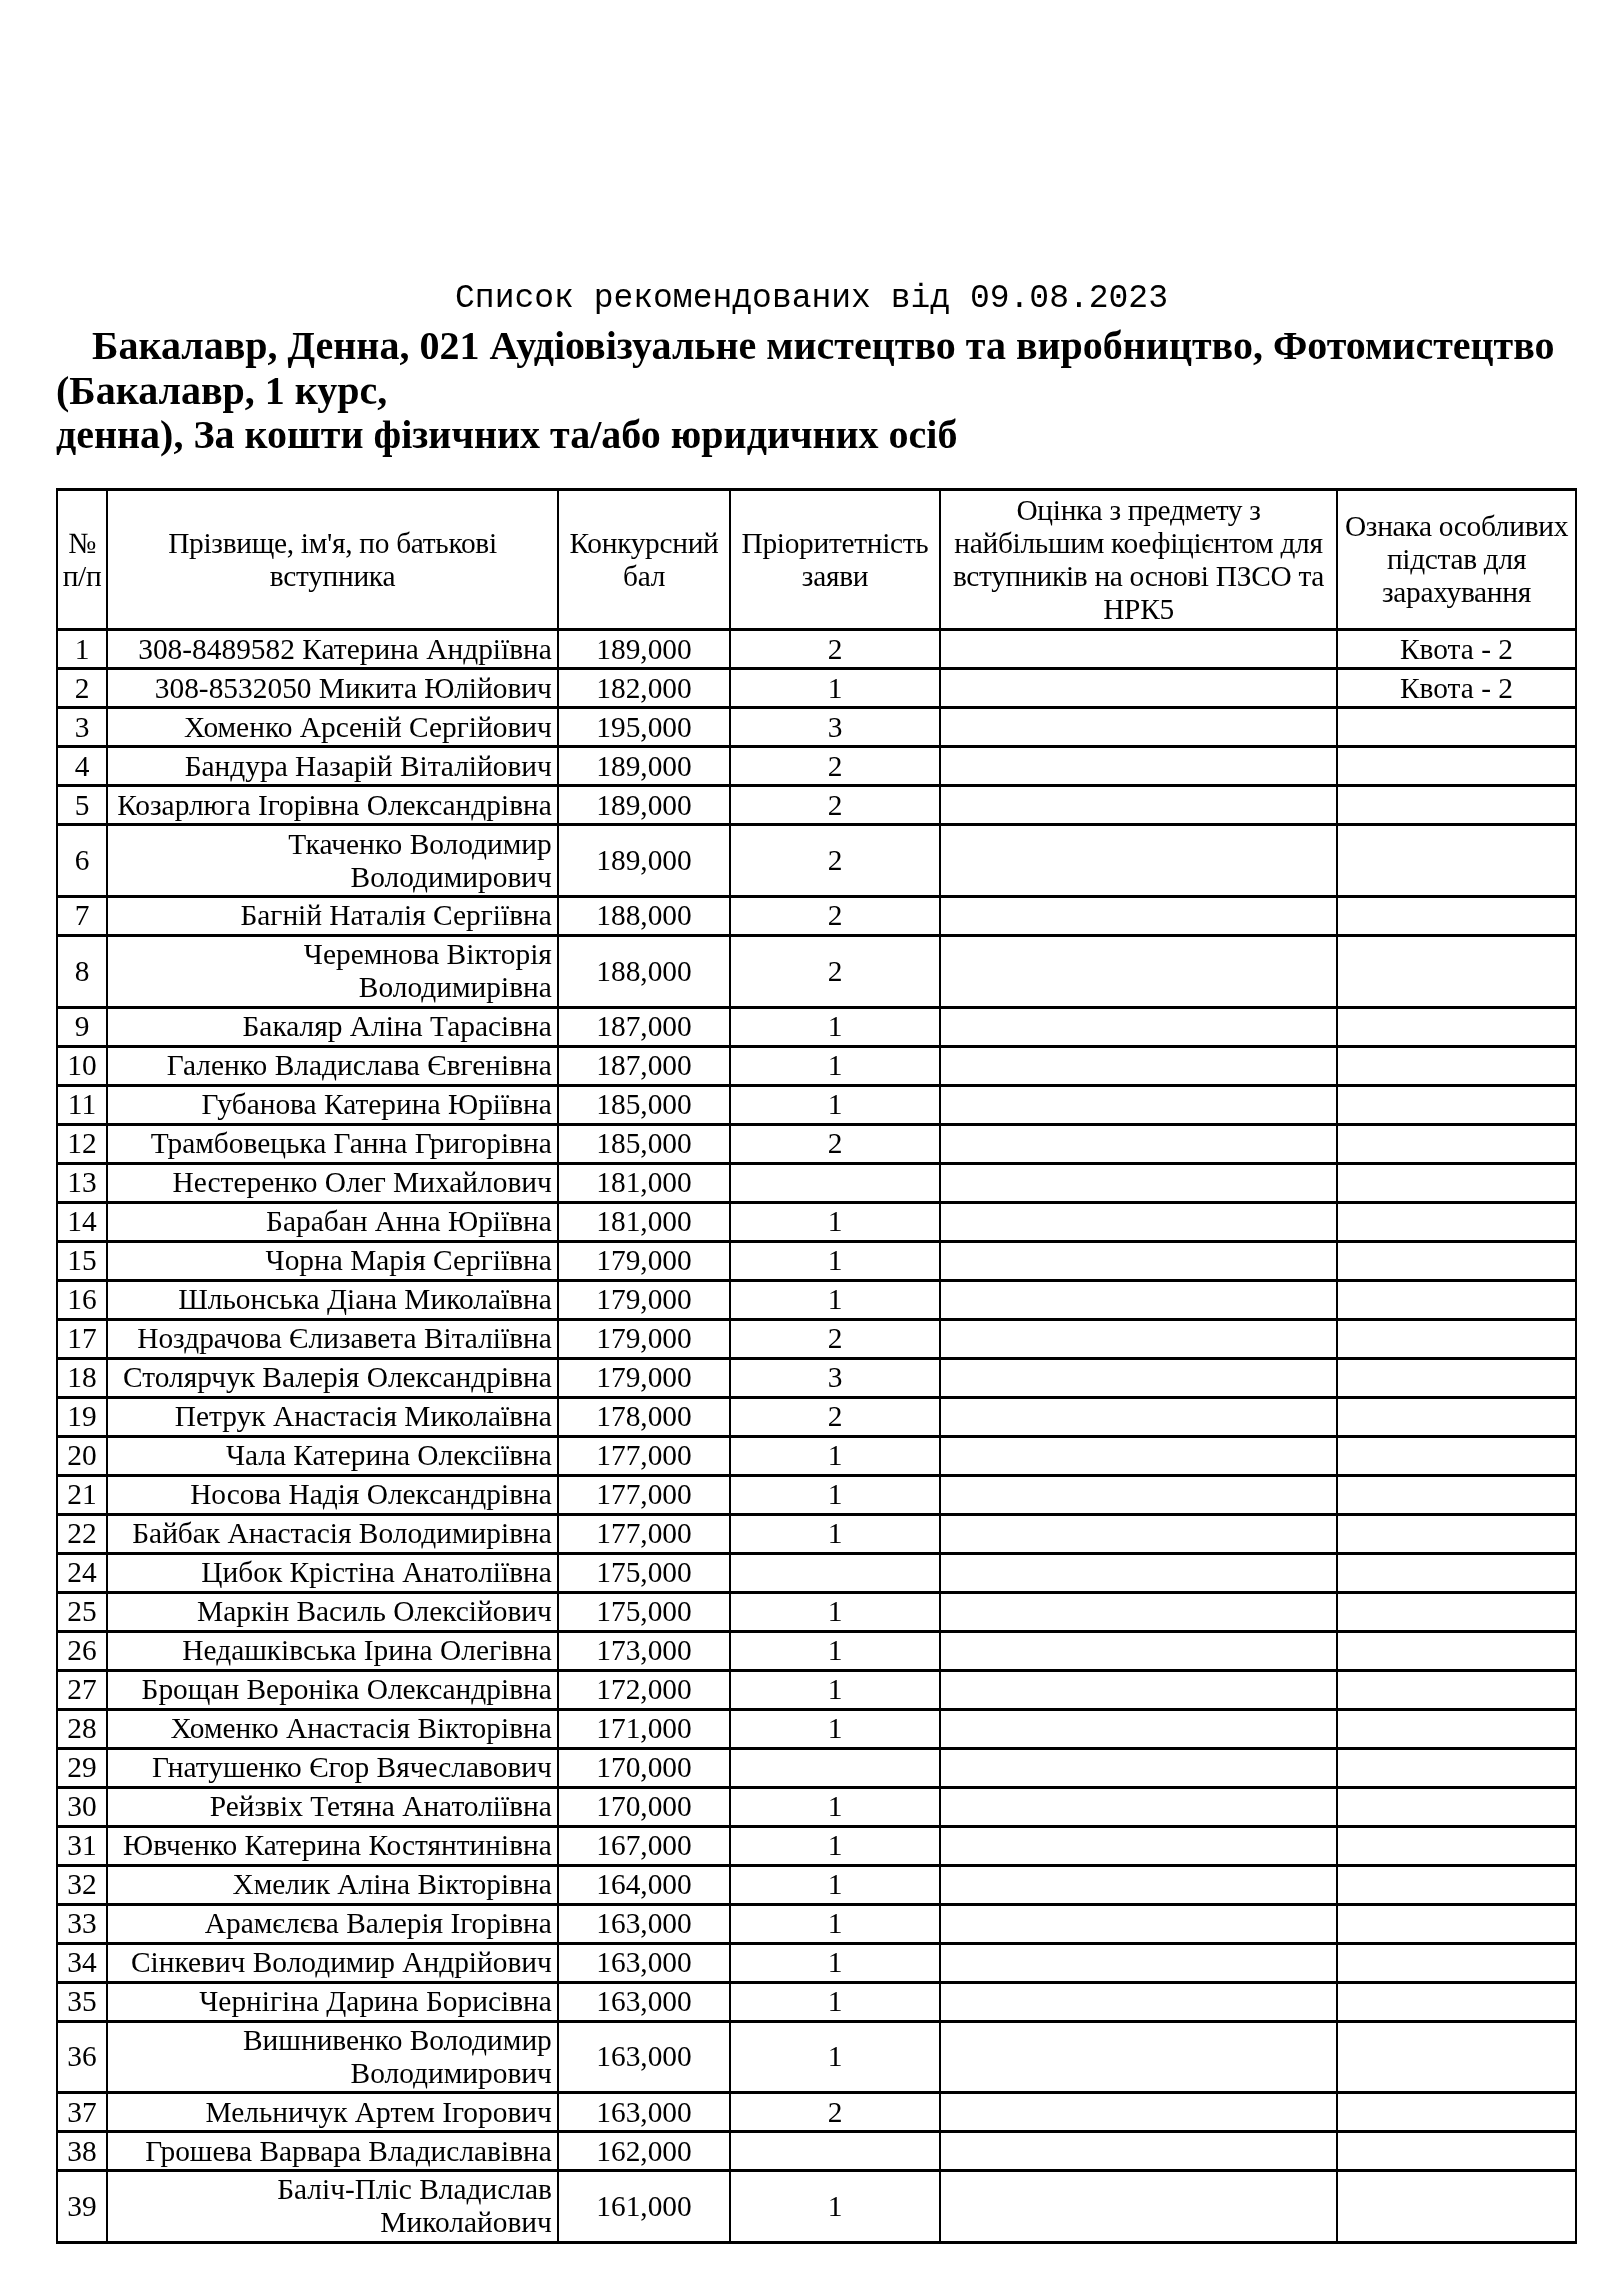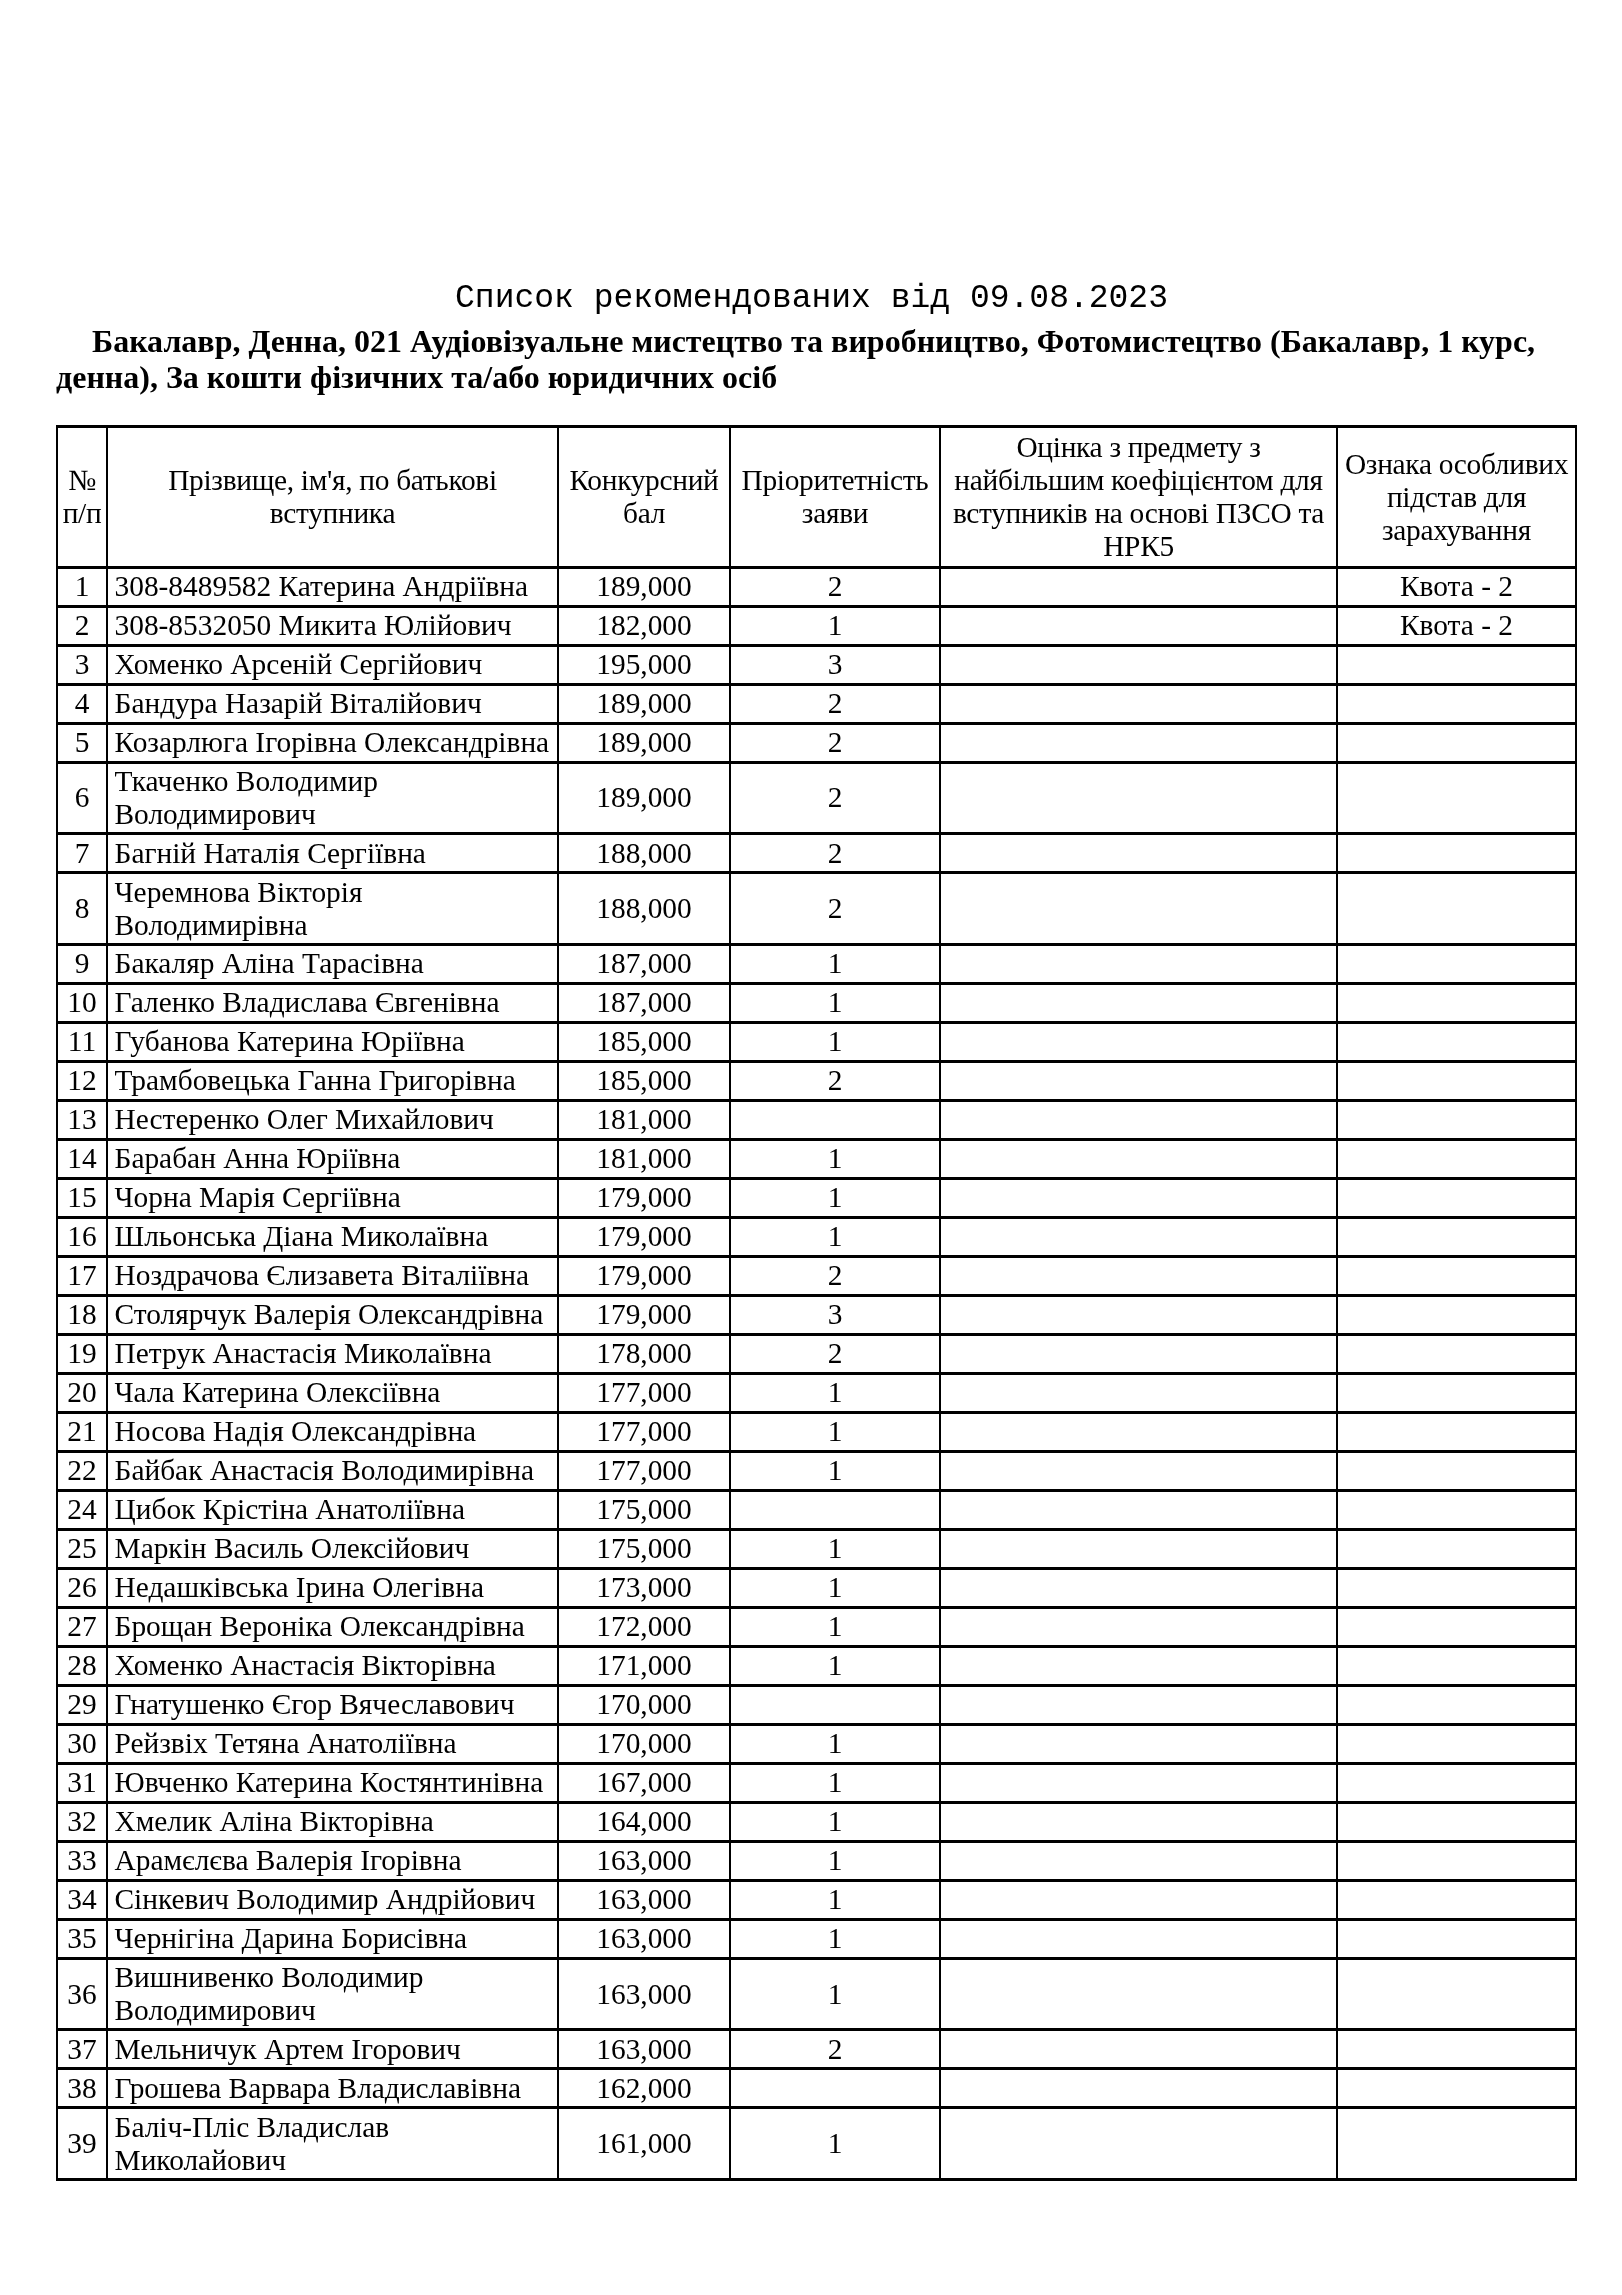--- a/index.html
+++ b/index.html
@@ -20,21 +20,21 @@
     margin: 0;
     padding-top: 281px;
     text-align: center;
     font-size: 33px;
     font-weight: normal;
     line-height: 1.1;
     font-family: Liberation Mono, monospace;
   }
   .doc-subtitle {
     margin: 6.5px 49px 0 56px;
-    font-size: 32px;
+    font-size: 40px;
     font-weight: bold;
     line-height: 1.12;
     white-space: pre-line;
     text-indent: 36px;
   }
   table.list {
     border-collapse: collapse;
     table-layout: fixed;
     margin: 30px 0 0 56px;
     width: 1519px;
@@ -61,21 +61,21 @@
     letter-spacing: -0.3px;
   }
   td {
     font-size: 29.4px;
     line-height: 33px;
     vertical-align: middle;
     padding: 1.3px 5.2px;
     text-align: center;
   }
   td.name-cell {
-    text-align: left;
+    text-align: right;
     white-space: pre-line;
     padding-left: 6.5px;
   }
   tr.row { height: 39px; }
 </style>
 </head>
 <body>
 
 <div class="page">
 

